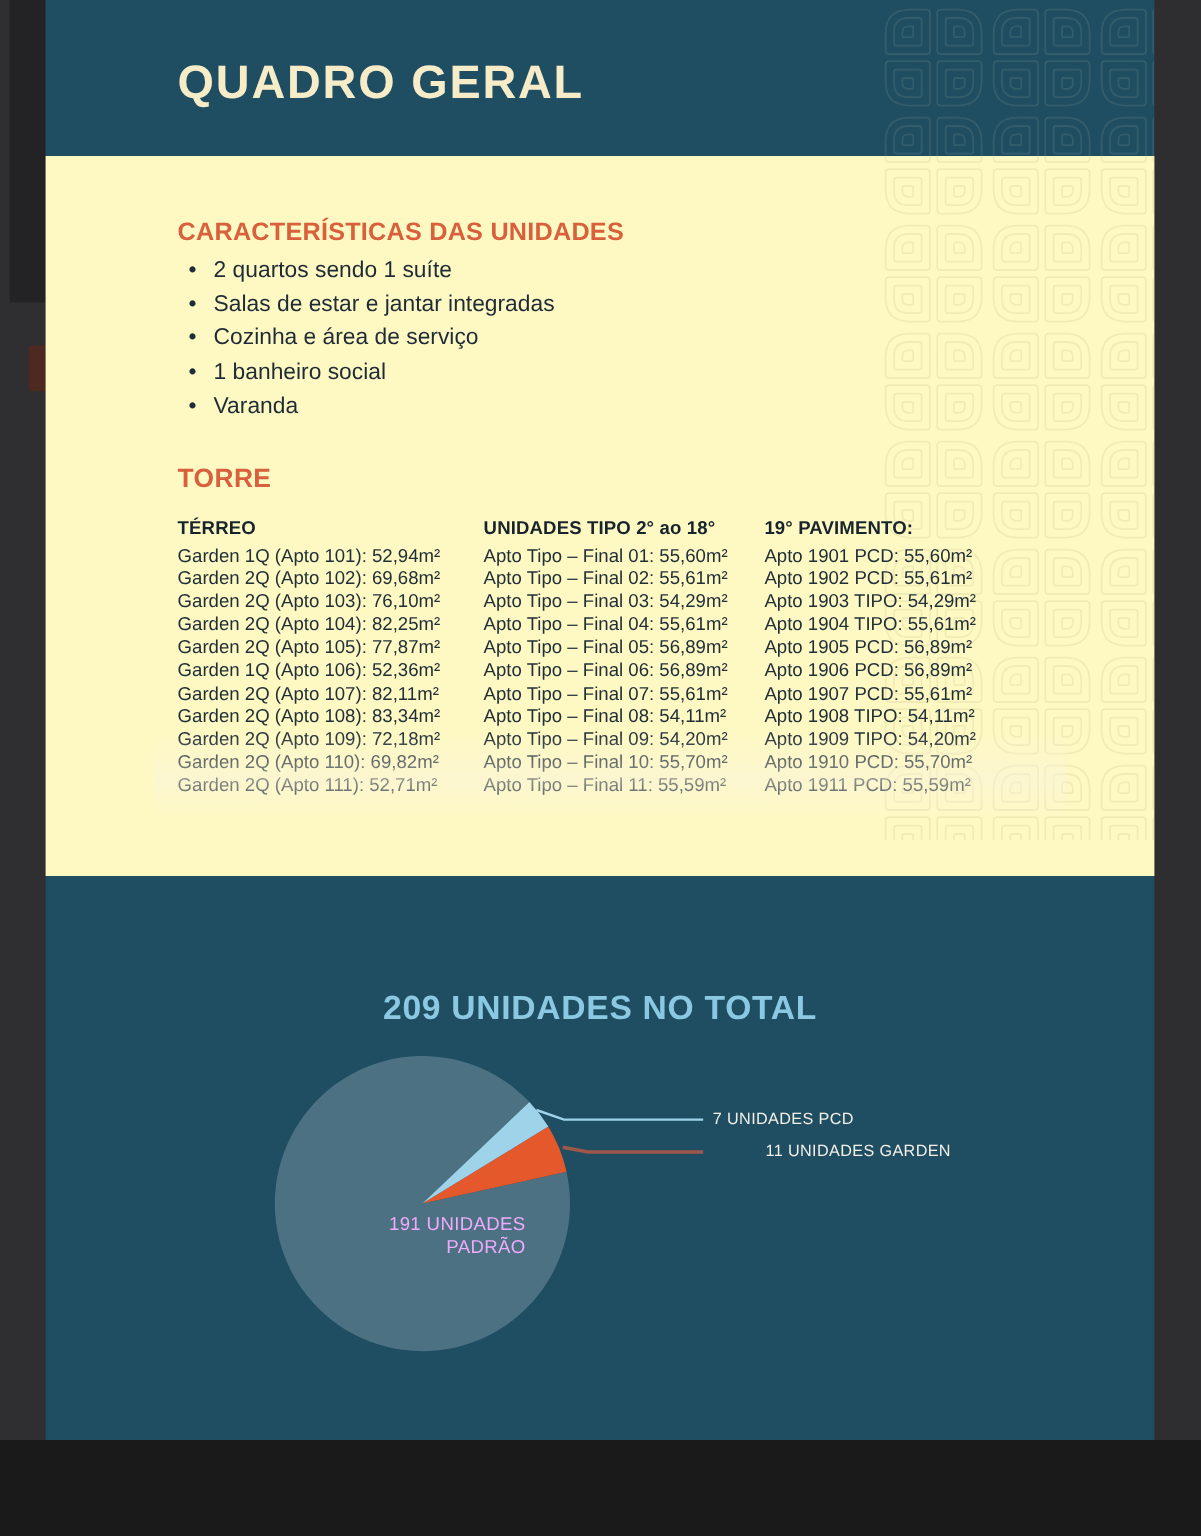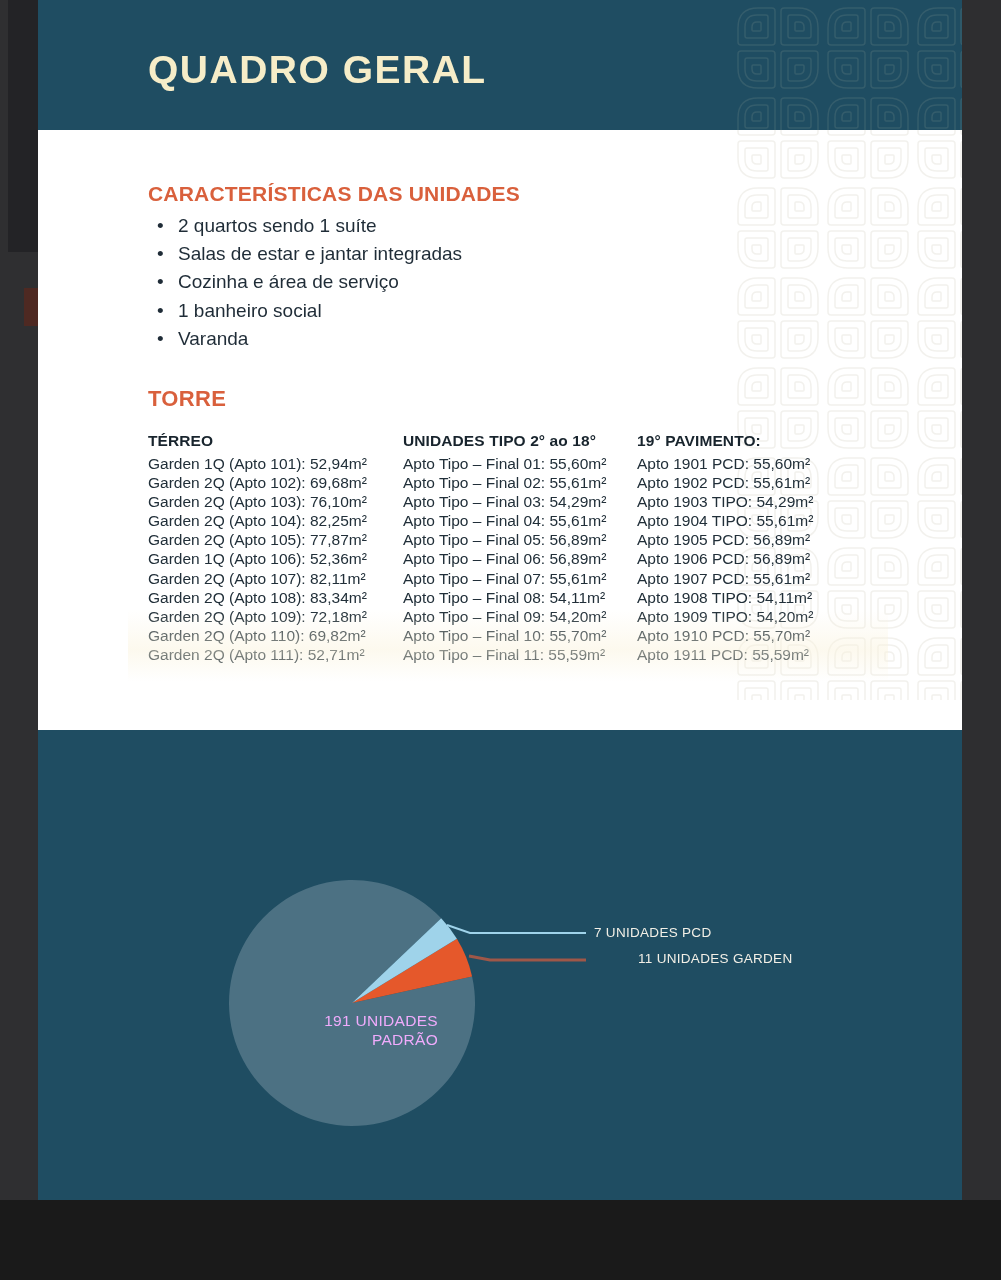--- a/index.html
+++ b/index.html
@@ -12,21 +12,21 @@
   .left-chip   { position:absolute; left:24px; top:288px; width:14px; height:38px; background:#4E2922; }
   .right-strip { position:absolute; right:0; top:0; width:39px; height:100%; background:#2E2E30; }
 
   
   .page { position:absolute; left:38px; top:0; width:924px; height:1272px; }
 
   .page-header { position:relative; height:130px; background:#1F4D62; overflow:hidden; }
   .page-title  { position:absolute; left:110px; top:48px; font-size:39px; font-weight:bold;
                  color:#F6EDC8; letter-spacing:1.5px; }
 
-  .page-body { position:relative; height:600px; background:#ffffff; overflow:hidden;padding-left:40px; }
+  .page-body { position:relative; height:600px; background:#fef9c3; overflow:hidden;padding-left:40px; }
   .char-heading { position:absolute; left:110px; top:52px; font-size:21px; font-weight:bold;
                   color:#D9603C; letter-spacing:0.2px; }
   .features { position:absolute; left:110px; top:82px; list-style:none; }
   .feature  { position:relative; padding-left:30px; font-size:19px; line-height:28.2px; color:#1F2C37; }
   .feature::before { content:"•"; position:absolute; left:9px; top:0; color:#1F2C37; }
   .torre-heading { position:absolute; left:110px; top:256px; font-size:22px; font-weight:bold;
                    color:#D9603C; letter-spacing:0.3px; }
   .unit-col { position:absolute; top:302px; }
   .col-terreo { left:110px; width:256px; }
   .col-tipo   { left:365px; width:236px; }
@@ -136,20 +136,21 @@
         <div class="unit-row">Apto 1908 TIPO: 54,11m²</div>
         <div class="unit-row">Apto 1909 TIPO: 54,20m²</div>
         <div class="unit-row">Apto 1910 PCD: 55,70m²</div>
         <div class="unit-row">Apto 1911 PCD: 55,59m²</div>
       </div>
 
       <div class="fade-band"></div>
     </div>
 
     <div class="page-footer">
+      <div class="chart-title">209 UNIDADES NO TOTAL</div>
 
       <svg class="pie-svg" width="924" height="542" viewBox="0 0 924 542">
         <path class="pie-slice" d="M314,273 L403.2,188.3 A123,123 0 1 0 434.1,246.4 Z" fill="#4C7183"></path>
         <path class="pie-slice" d="M314,273 L434.1,246.4 A123,123 0 0 0 418.9,208.8 Z" fill="#E5582B"></path>
         <path class="pie-slice" d="M314,273 L418.9,208.8 A123,123 0 0 0 403.2,188.3 Z" fill="#9FD3EA"></path>
         <polyline class="leader" points="409,195 432,203 548,203" stroke-width="2" stroke="#9FD3EA"></polyline>
         <polyline class="leader" points="431,226 452,230 548,230" stroke-width="3" stroke="#9E5748"></polyline>
       </svg>
 
       <div class="callout-label callout-pcd">7 UNIDADES PCD</div>

